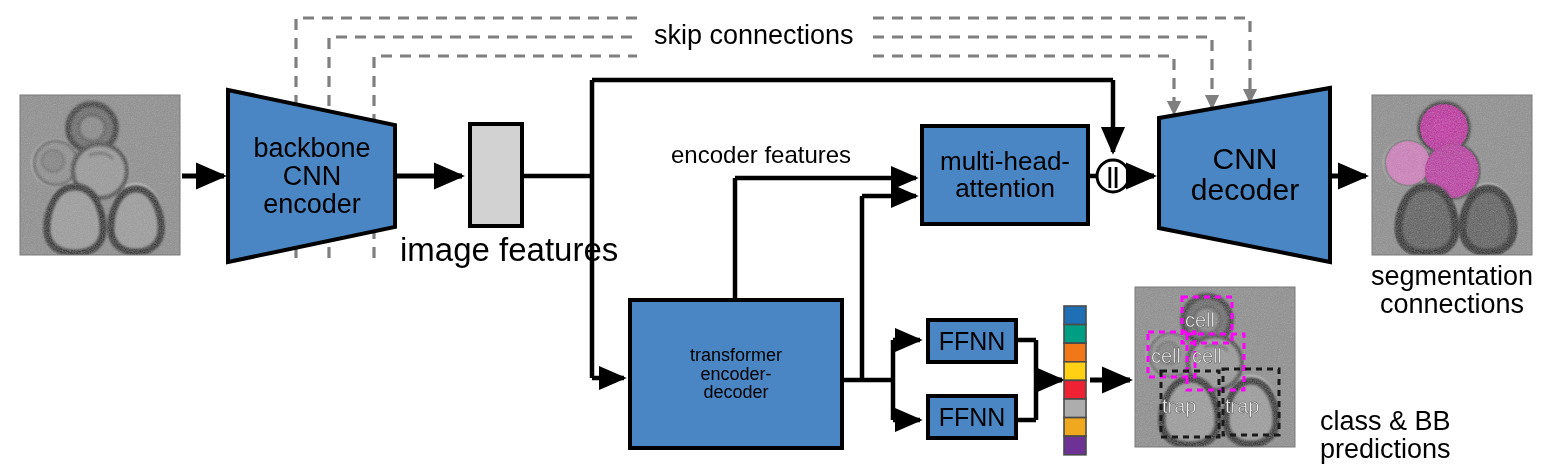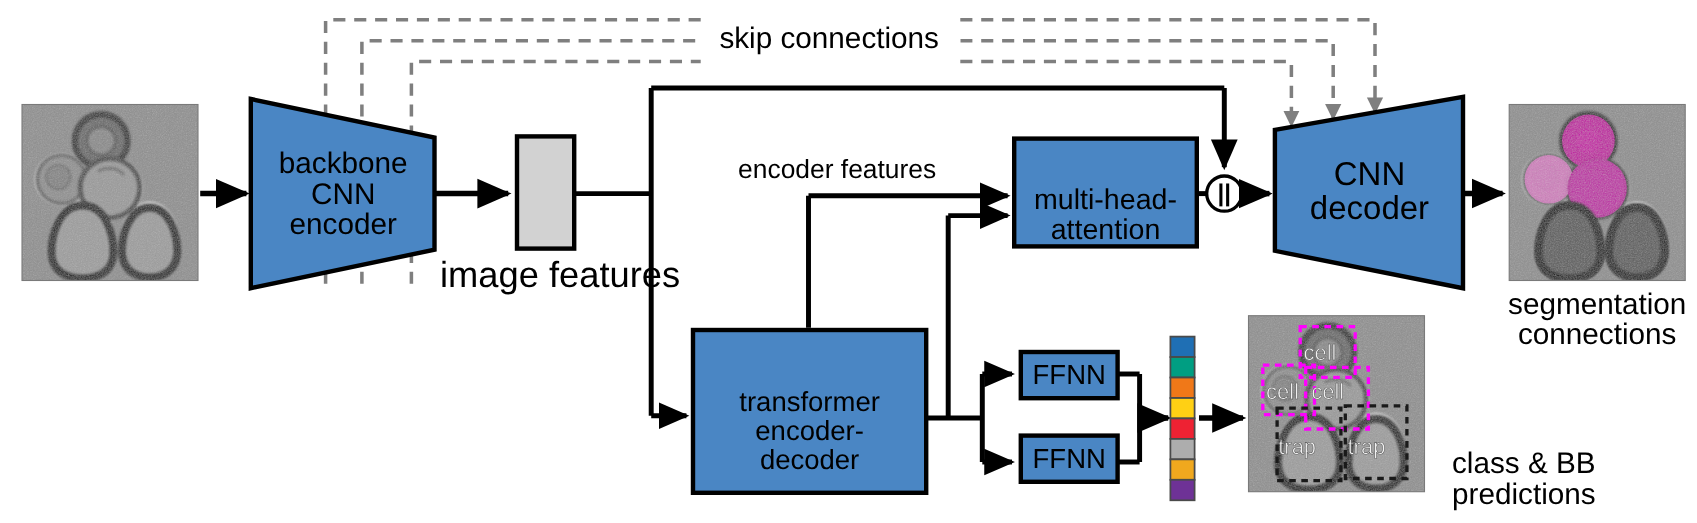--- a/index.html
+++ b/index.html
@@ -191,29 +191,29 @@
         <rect x="1064" y="436.20000000000005" width="22" height="18.6" fill="#6e3296" stroke="#4a4a4a" stroke-width="1.6"></rect>
       </g>
 
     <rect x="637" y="22" width="236" height="30" fill="#fff"></rect>
   </svg>
 
   <div class="blk-txt" style="left:236px;top:108px;width:152px;height:136px;font-size:27px;">
     <span><span>backbone</span><br><span>CNN</span><br><span>encoder</span></span>
   </div>
 
-  <div class="blk-txt" style="left:924px;top:128px;width:162px;height:94px;font-size:26px;align-items:flex-end;">
+  <div class="blk-txt" style="left:924px;top:128px;width:162px;height:94px;font-size:26px;">
     <span><span>multi-head-</span><br><span>attention</span></span>
   </div>
 
   <div class="blk-txt" style="left:1165px;top:118px;width:160px;height:112px;font-size:30px;">
     <span><span>CNN</span><br><span>decoder</span></span>
   </div>
 
-  <div class="blk-txt" style="left:632px;top:302px;width:208px;height:144px;font-size:25px;margin-top:18px;">
+  <div class="blk-txt" style="left:632px;top:302px;width:208px;height:144px;font-size:18px;">
     <span><span>transformer</span><br><span>encoder-</span><br><span>decoder</span></span>
   </div>
 
   <div class="blk-txt" style="left:930px;top:321px;width:84px;height:40px;font-size:25px;">FFNN</div>
   <div class="blk-txt" style="left:930px;top:397px;width:84px;height:40px;font-size:25px;">FFNN</div>
 
 
   <div class="lbl" style="left:400px;top:233px;font-size:33px;">image features</div>
 
   <div class="lbl" style="left:671px;top:143px;font-size:24px;">encoder features</div>

